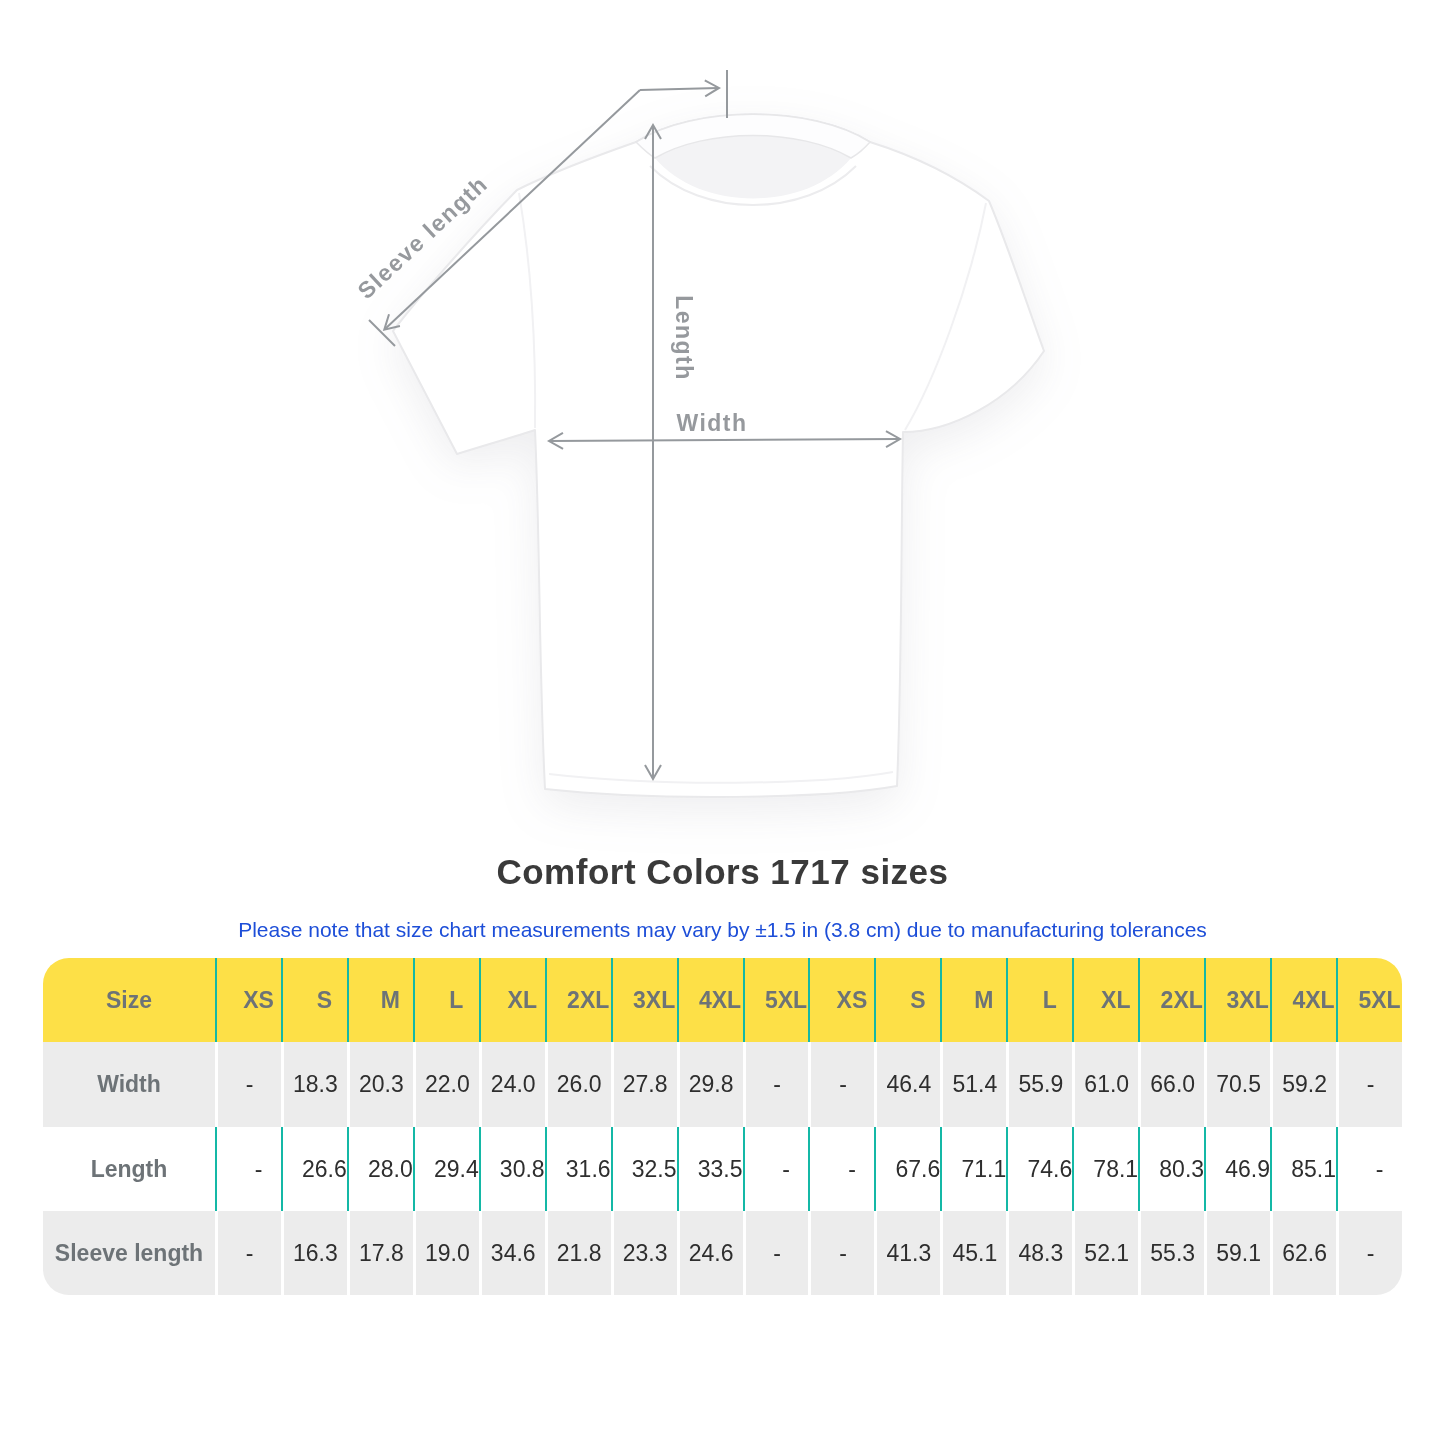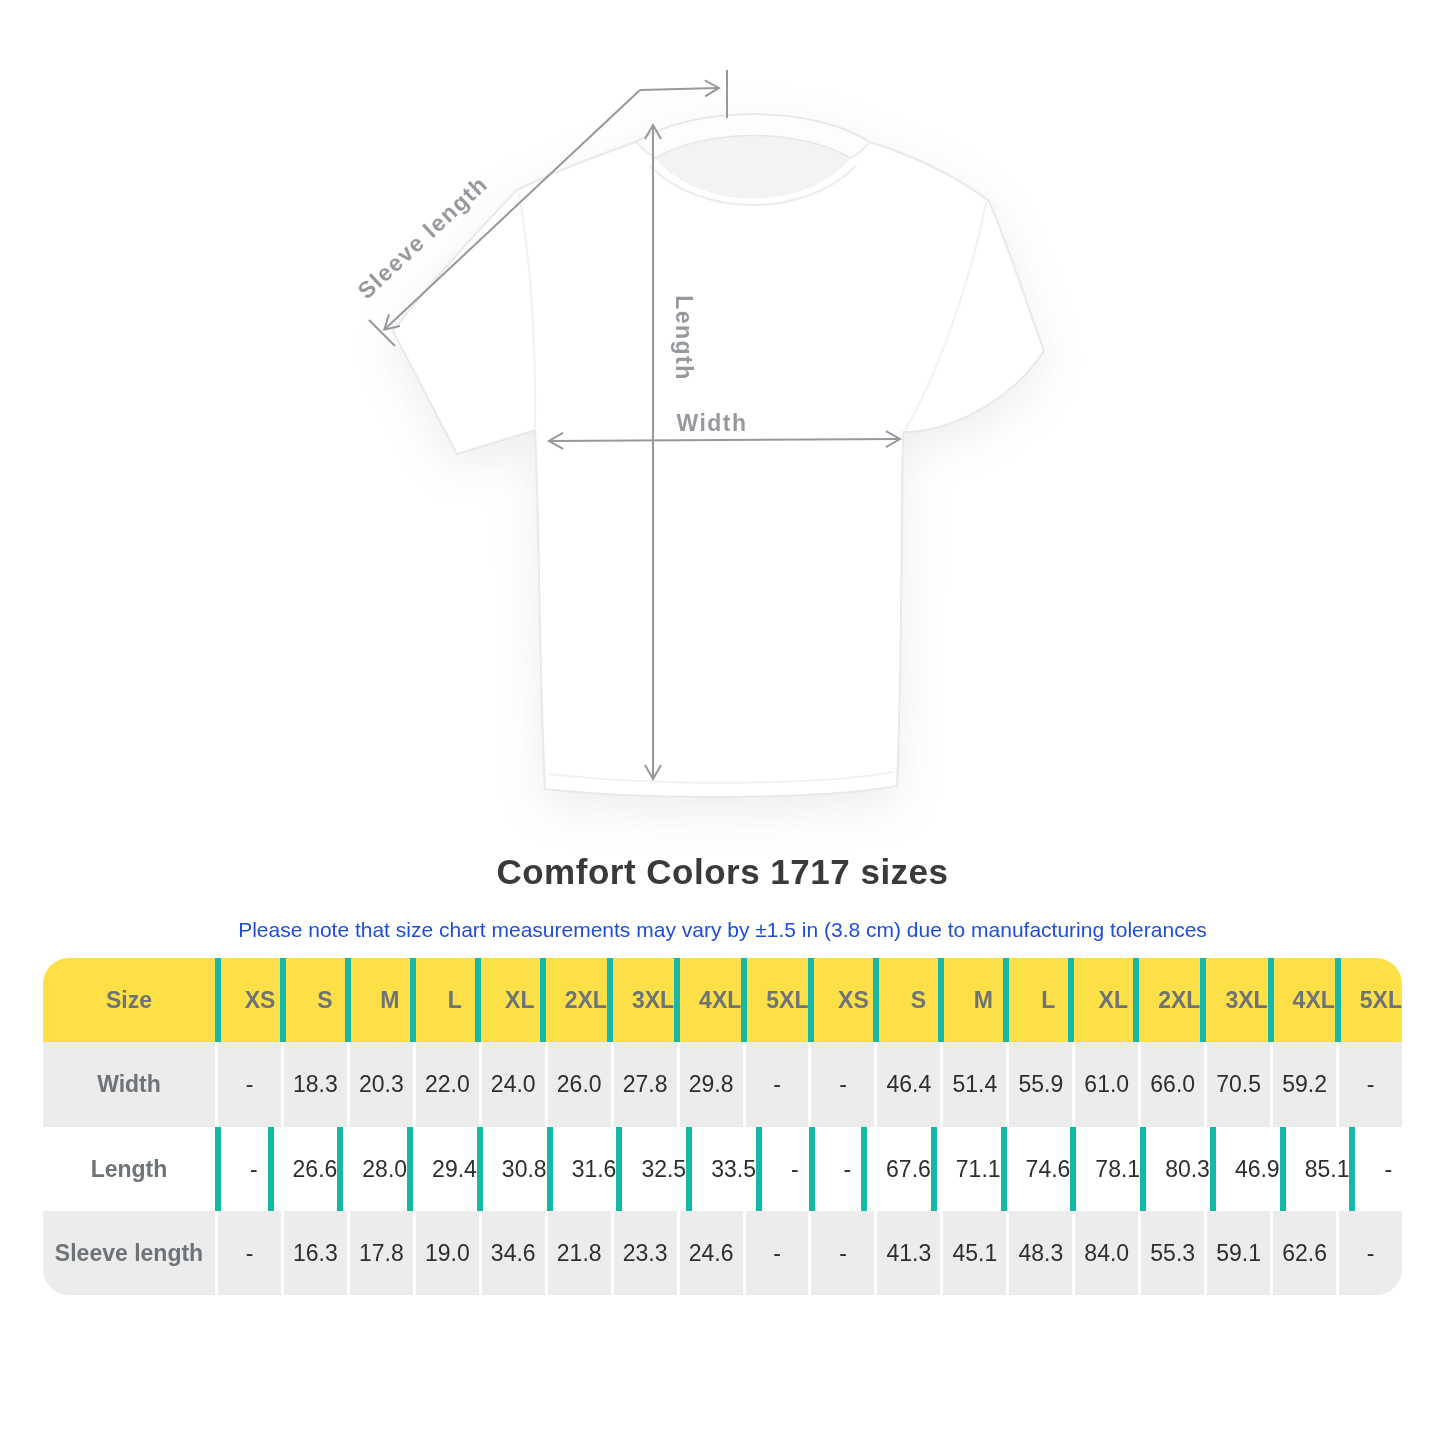--- a/index.html
+++ b/index.html
@@ -32,21 +32,21 @@
   .grid{display:grid;grid-template-columns:172px repeat(18,1fr);}
   .grid.header-row{height:84px;background:#fde047;}
   .grid.row-gray{background:#ececec;}
   .grid.row-white{background:#ffffff;}
   .grid.r1{height:85px;}
   .grid.r2{height:84px;}
   .grid.r3{height:84px;}
   .cell{display:flex;align-items:center;justify-content:center;
         font-size:23px;color:#2e2e2e;}
   .header-row .cell + .cell,
-  .row-white .cell + .cell{border-left:6px solid #14b8a6;padding-left:19px;}
+  .row-white .cell + .cell{border-left:2px solid #14b8a6;padding-left:19px;}
   .row-gray .cell + .cell{border-left:3px solid #ffffff;}
   .cell.lbl,.cell.head{font-weight:bold;color:#6d7377;}
 </style>
 </head>
 <body>
 
 <div class="sheet">
 
   <svg class="shirt-svg" width="1445" height="860" viewBox="0 0 1445 860">
     <defs>
@@ -184,21 +184,21 @@
       <div class="cell">19.0</div>
       <div class="cell">34.6</div>
       <div class="cell">21.8</div>
       <div class="cell">23.3</div>
       <div class="cell">24.6</div>
       <div class="cell">-</div>
       <div class="cell">-</div>
       <div class="cell">41.3</div>
       <div class="cell">45.1</div>
       <div class="cell">48.3</div>
-      <div class="cell">84.0</div>
+      <div class="cell">52.1</div>
       <div class="cell">55.3</div>
       <div class="cell">59.1</div>
       <div class="cell">62.6</div>
       <div class="cell">-</div>
     </div>
 
   </div>
 </div>
 
 </body></html>

